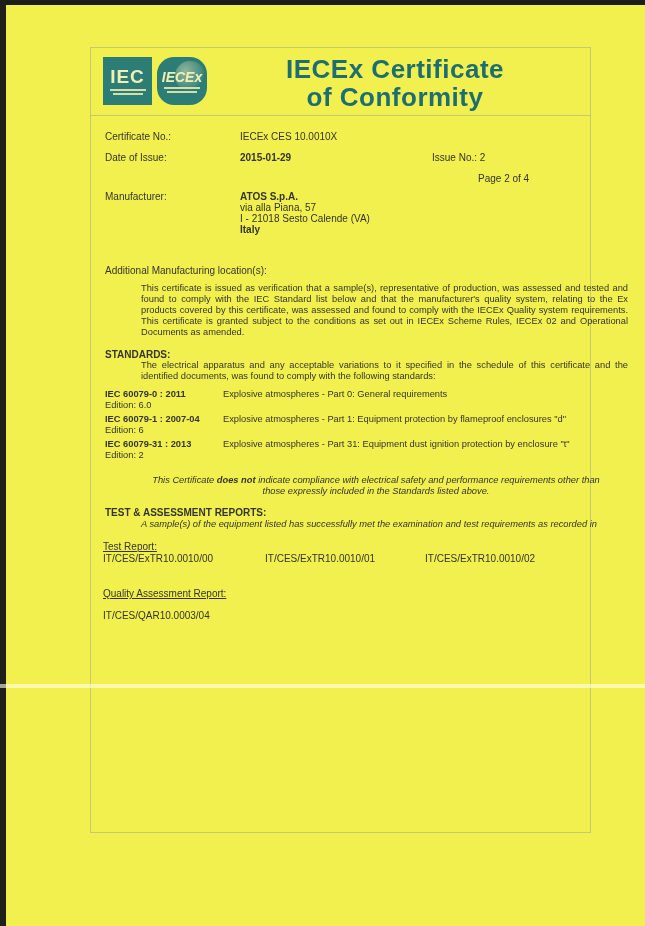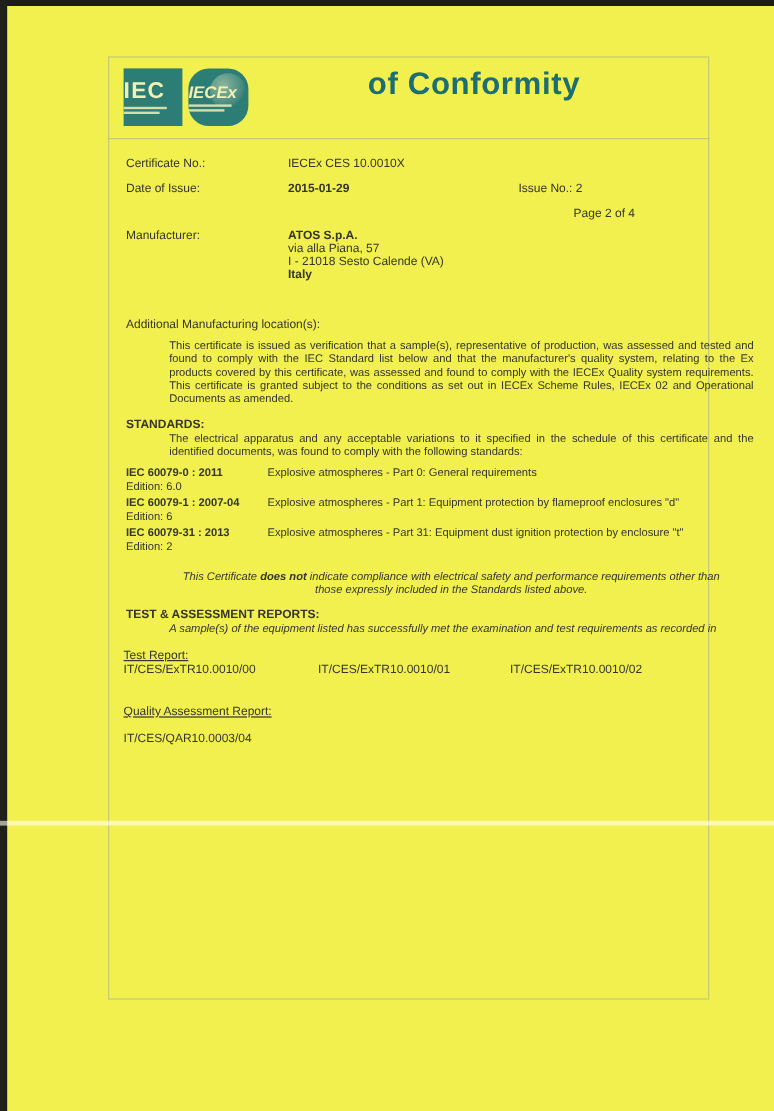--- a/index.html
+++ b/index.html
@@ -26,21 +26,21 @@
 
   
   .header-box{
     position:absolute;left:90px;top:47px;width:501px;height:69px;
     border-bottom:1px solid rgba(160,172,140,0.55);
     box-sizing:border-box;
   }
   .logo{
     position:absolute;top:10px;width:49px;height:48px;
     background:#2d7d77;color:#f2efb4;
-    display:flex;flex-direction:column;align-items:flex-start;justify-content:center;
+    display:flex;flex-direction:column;align-items:center;justify-content:center;
     box-sizing:border-box;
   }
   .logo-iec{left:13px;}
   .logo-iecex{left:67px;width:50px;position:absolute;overflow:hidden;border-radius:17px;}
   .logo-iec .big{font-size:19px;font-weight:bold;letter-spacing:1px;line-height:20px;}
   .logo-iecex .big{font-size:14px;font-weight:bold;font-style:italic;letter-spacing:0px;line-height:16px;z-index:2;}
   .logo .rule{width:36px;height:2px;background:rgba(242,239,180,0.85);margin-top:2px;}
   .logo .rule.short{width:30px;}
   .globe{
     position:absolute;right:2px;top:4px;width:30px;height:30px;border-radius:50%;
@@ -82,20 +82,21 @@
     <span class="rule"></span>
     <span class="rule short"></span>
   </div>
   <div class="logo logo-iecex">
     <span class="globe"></span>
     <span class="big">IECEx</span>
     <span class="rule"></span>
     <span class="rule short"></span>
   </div>
   <div class="title">
+    <div>IECEx Certificate</div>
     <div>of Conformity</div>
   </div>
 </div>
 
 <div class="abs" style="left:105px;top:131px;">Certificate No.:</div>
 <div class="abs" style="left:240px;top:131px;">IECEx CES 10.0010X</div>
 
 <div class="abs" style="left:105px;top:152px;">Date of Issue:</div>
 <div class="abs b" style="left:240px;top:152px;">2015-01-29</div>
 <div class="abs" style="left:432px;top:152px;">Issue No.: 2</div>

